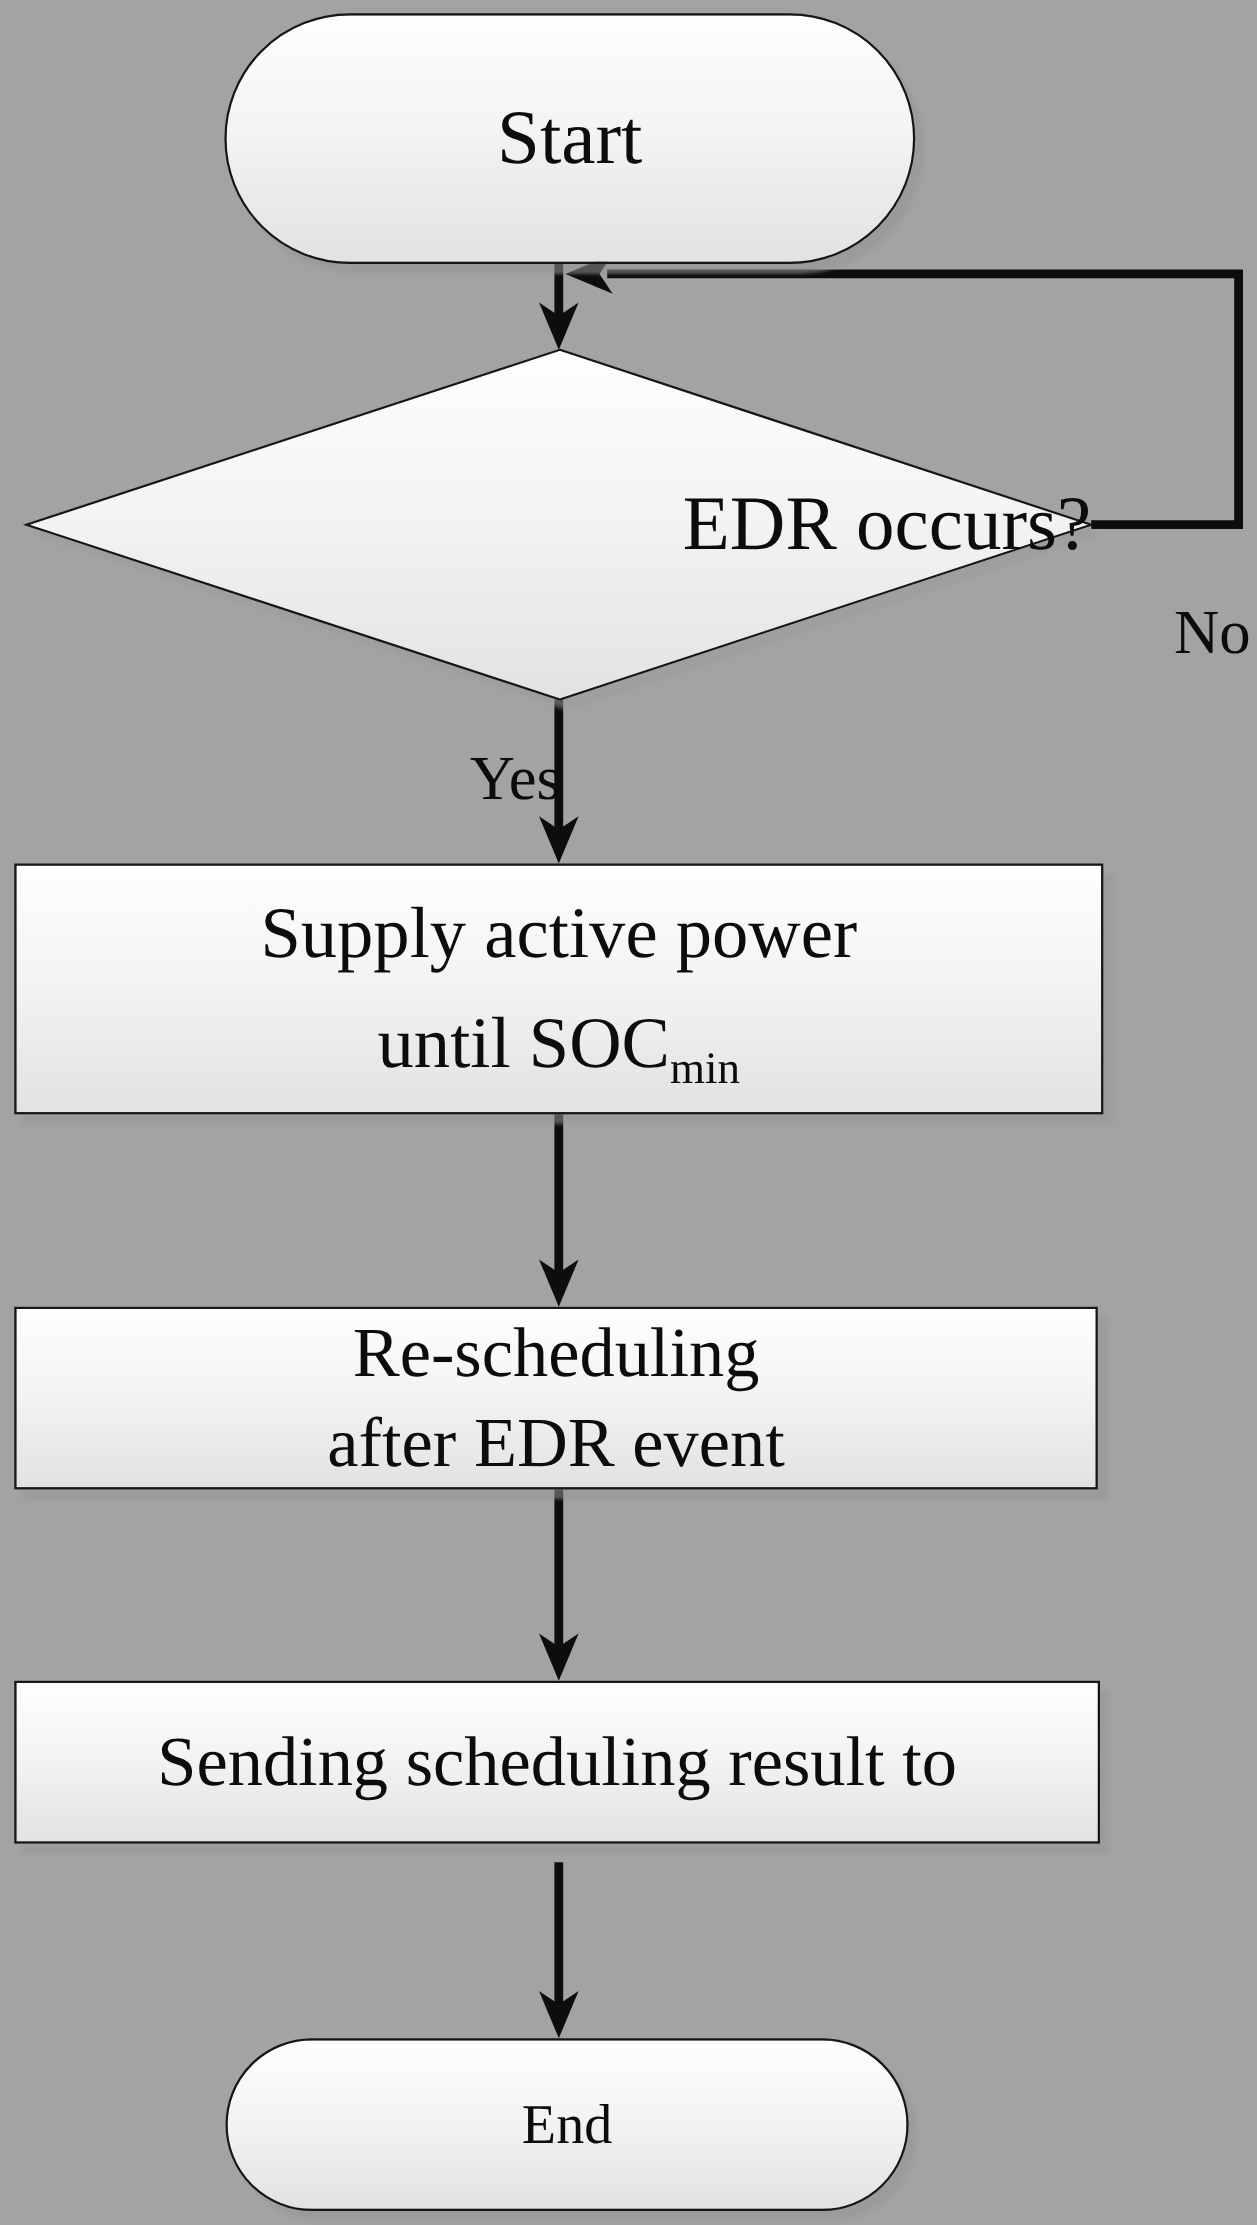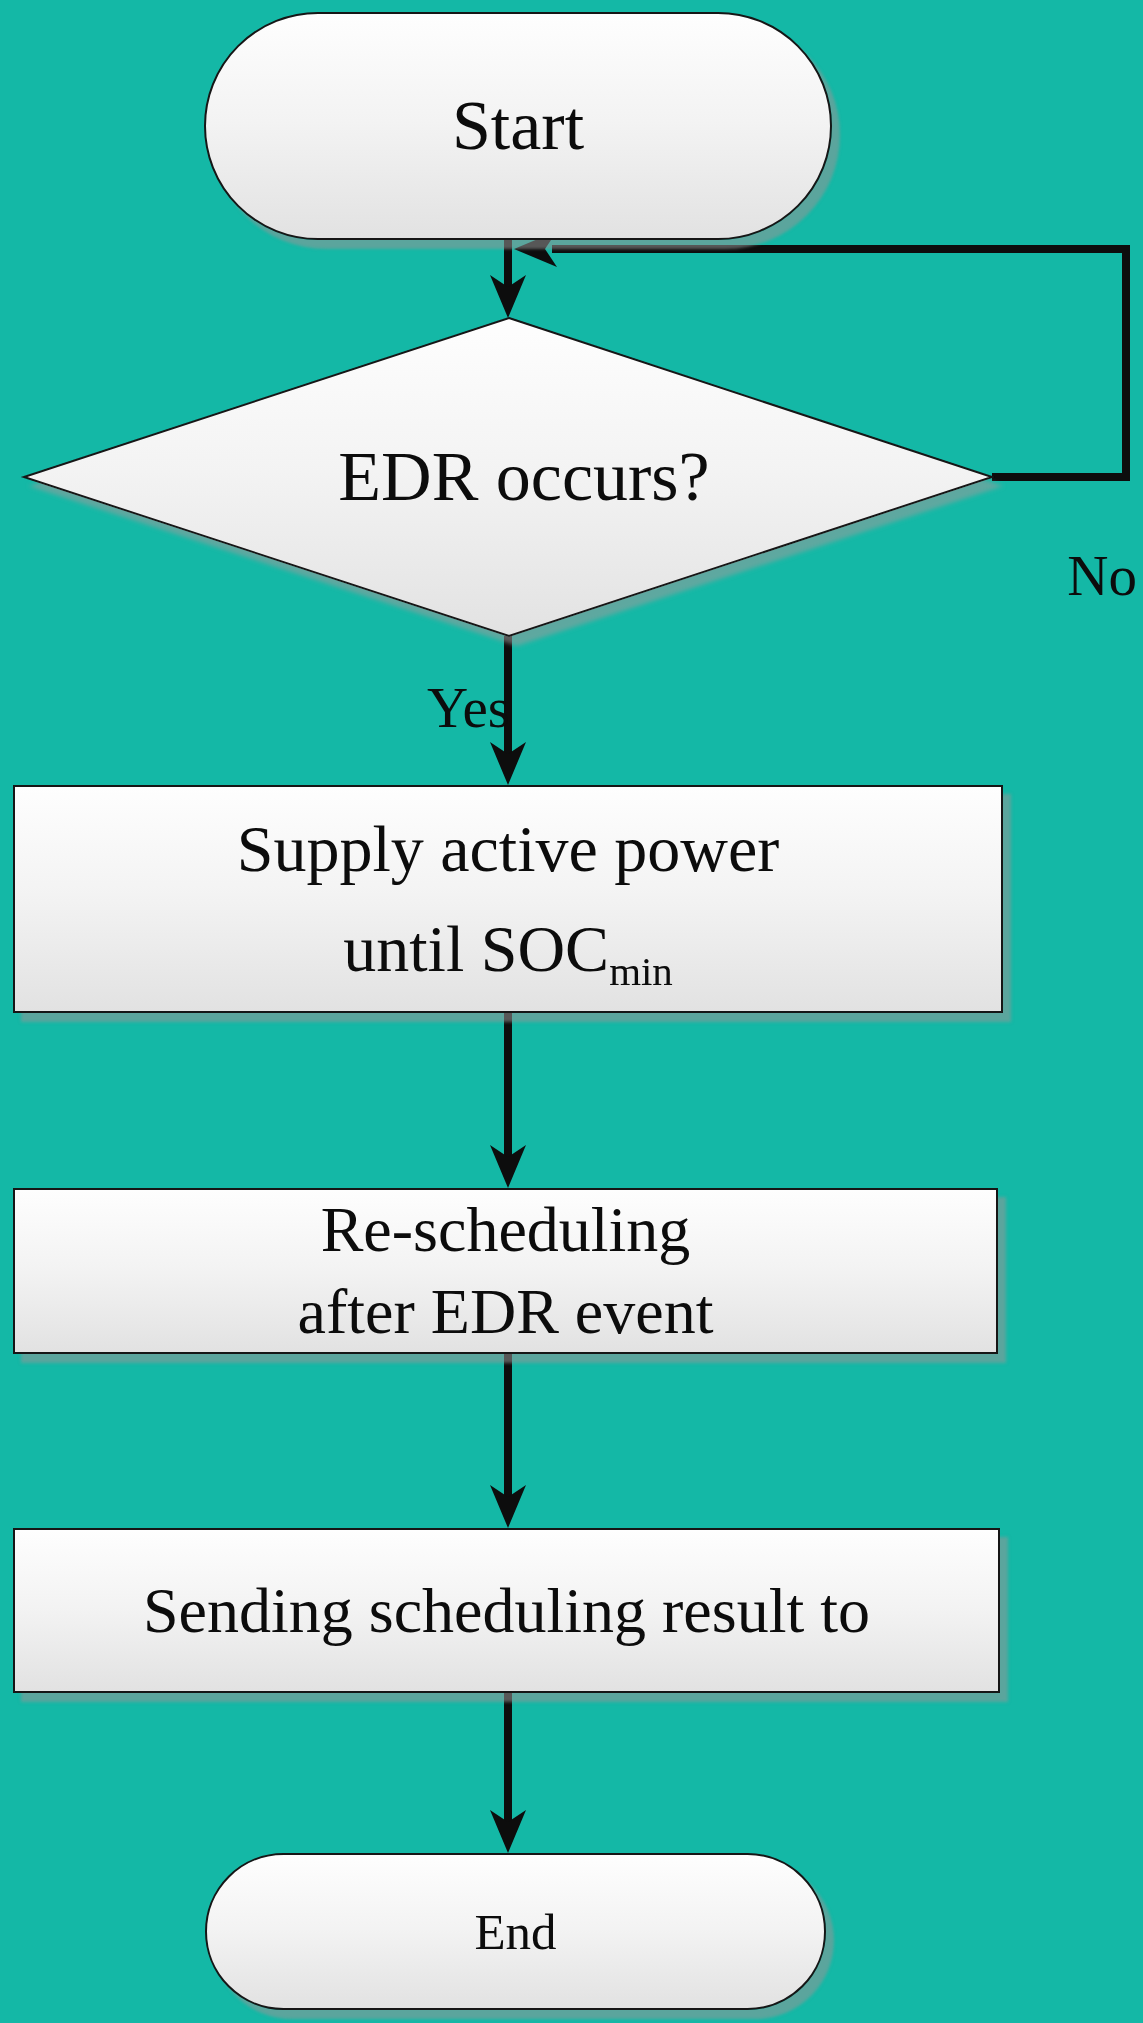--- a/index.html
+++ b/index.html
@@ -1,37 +1,37 @@
 <!DOCTYPE html>
 <html><head>
 <meta charset="utf-8">
 <style>
   html,body{margin:0;padding:0;background:#ffffff;}
   #canvas{
-    position:relative;width:1143px;height:2023px;background:#14b8a6;
+    position:relative;width:1143px;height:2023px;background:#a3a3a3;
     font-family:"Liberation Serif","DejaVu Serif",serif;color:#0c0c0c;overflow:hidden;
   }
   svg.wires{position:absolute;left:0;top:0;width:1143px;height:2023px;display:block;}
   .node{
     position:absolute;display:flex;flex-direction:column;align-items:center;justify-content:center;
     text-align:center;box-sizing:border-box;
     background:linear-gradient(180deg,#fefefe 0%,#f3f3f3 48%,#e2e2e2 100%);
     border:2px solid #161616;
     box-shadow:8px 9px 3px rgba(150,150,150,0.55);
   }
   .terminator{border-radius:200px;}
   .node .txt{display:block;}
   .start-node{left:204px;top:12px;width:628px;height:228px;font-size:70px;}
   .end-node{left:205px;top:1853px;width:621px;height:157px;font-size:51px;border-radius:90px;}
   .process-1{left:13px;top:785px;width:990px;height:228px;font-size:66px;line-height:100px;}
   .process-2{left:13px;top:1188px;width:985px;height:166px;font-size:64px;line-height:82px;}
-  .process-3{left:13px;top:1528px;width:987px;height:165px;font-size:64px;line-height:82px;}
+  .process-3{left:13px;top:1528px;width:987px;height:148px;font-size:64px;line-height:82px;}
   .decision-label{
-    position:absolute;left:40px;top:318px;width:968px;height:318px;
-    display:flex;align-items:center;justify-content:center;text-align:center;
+    position:absolute;left:24px;top:318px;width:968px;height:318px;
+    display:flex;align-items:center;justify-content:flex-end;text-align:center;
     font-size:70px;pointer-events:none;
   }
   .edge-label{position:absolute;font-size:57px;text-align:right;}
   .yes-label{left:300px;top:675px;width:210px;}
   .no-label{left:957px;top:543px;width:180px;}
   sub.sb{font-size:0.62em;line-height:0;}
 </style>
 </head>
 <body>
 

